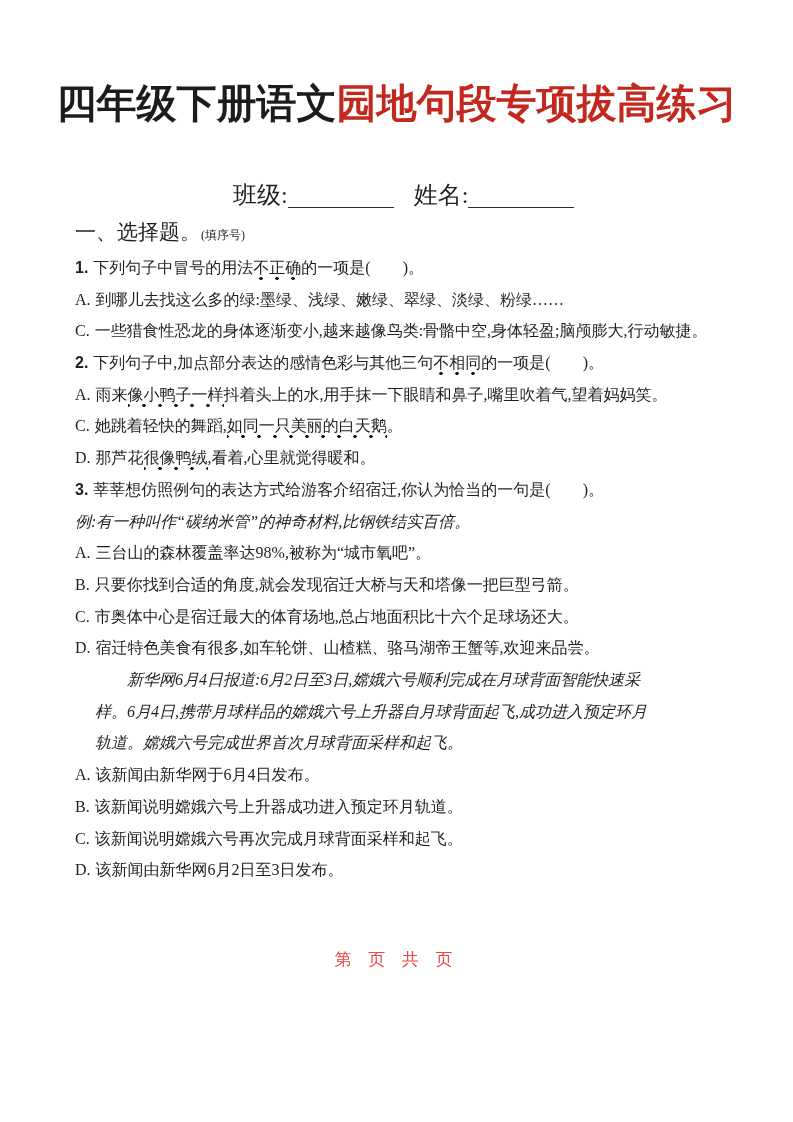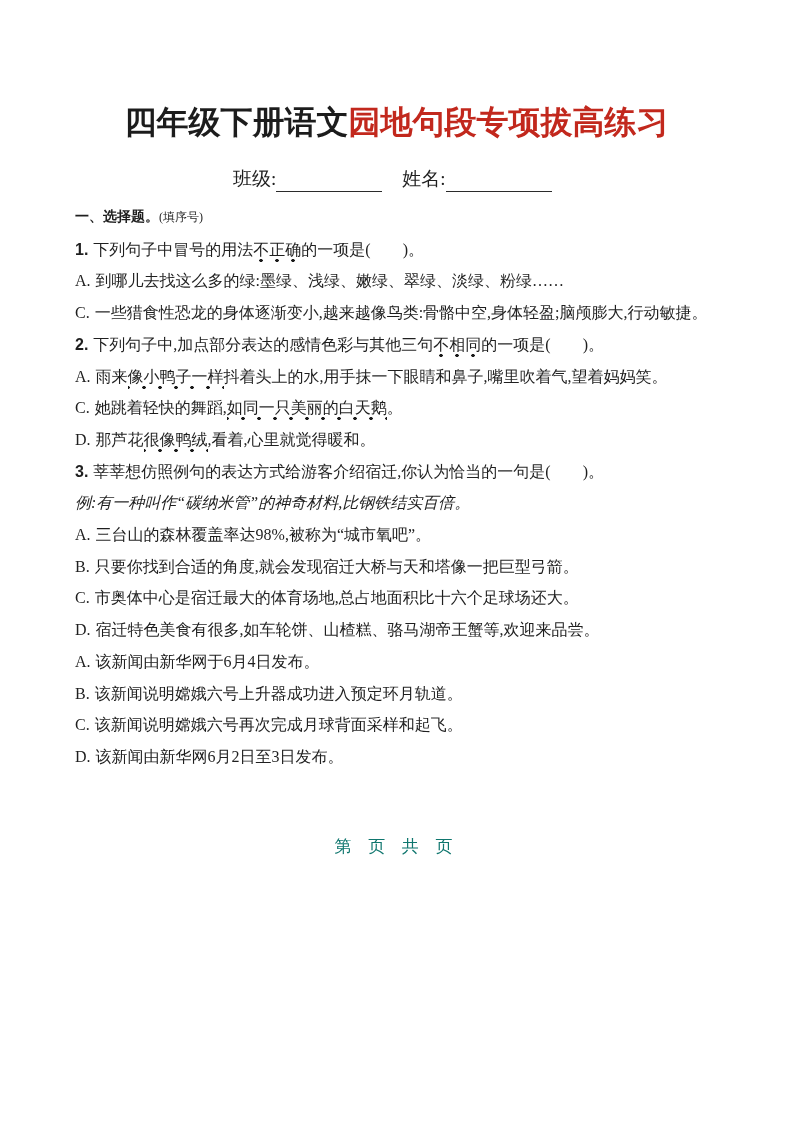--- a/index.html
+++ b/index.html
@@ -8,36 +8,36 @@
     position:relative;
     width:793px;height:1122px;
     margin:0 auto;
     background:#ffffff;
     overflow:hidden;
     color:#1f1f1f;
     font-family:"Liberation Serif","DejaVu Serif",serif;
   }
   
   .title{
-    padding-top:102px;
+    padding-top:78px;
     text-align:center;
     font-family:"Liberation Sans","DejaVu Sans",sans-serif;
     font-weight:700;
-    font-size:32px;
+    font-size:40px;
     line-height:1.25;
     letter-spacing:0px;
     white-space:nowrap;
   }
   .title .black{color:#1c1c1c;}
   .title .red{color:#c2281d;}
   
   .blanks{
-    margin-top:24px;
+    margin-top:54px;
     margin-left:233px;
-    font-size:19px;
+    font-size:24px;
     line-height:26px;
     white-space:nowrap;
   }
   .blank-line{
     display:inline-block;
     width:106px;
     height:1.05em;
     border-bottom:1.6px solid #2b2b2b;
     vertical-align:bottom;
   }
@@ -46,22 +46,22 @@
   .content{
     margin-top:8px;
     margin-left:75px;
     margin-right:40px;
     font-size:16px;
     line-height:31.7px;
   }
   .content p{margin:0;white-space:nowrap;}
   .sec-head .strong{
     font-family:"Liberation Sans","DejaVu Sans",sans-serif;
-    font-weight:700;
-    font-size:14px;
+    font-weight:400;
+    font-size:21px;
   }
   .sec-head .note{font-size:12px;}
   .qnum{
     font-family:"Liberation Sans","DejaVu Sans",sans-serif;
     font-weight:700;
     margin-right:5px;
   }
   .opt, .example, .news{margin-left:20px;}
   .olabel{margin-right:5px;}
   .kai{font-style:italic;}
@@ -73,21 +73,21 @@
     background-repeat:repeat-x;
     background-position:center bottom;
     padding-bottom:5px;
   }
   
   .footer{
     margin-top:62px;
     text-align:center;
     font-size:17px;
     letter-spacing:6px;
-    color:#0f766e;
+    color:#ef4444;
     font-family:"Liberation Sans","DejaVu Sans",sans-serif;
   }
 </style>
 </head>
 <body>
 
 <div class="page">
 
   <div class="title">
     <span class="black">四年级下册语文</span><span class="red">园地句段专项拔高练习</span>
@@ -112,20 +112,25 @@
     <p class="opt"><span class="olabel">C.</span><span>她跳着轻快的舞蹈,</span><span class="em-dots">如同一只美丽的白天鹅</span><span>。</span></p>
     <p class="opt"><span class="olabel">D.</span><span>那芦花</span><span class="em-dots">很像鸭绒</span><span>,看着,心里就觉得暖和。</span></p>
 
     <p class="stem"><span class="qnum">3.</span><span>莘莘想仿照例句的表达方式给游客介绍宿迁,你认为恰当的一句是(　　)。</span></p>
     <p class="example kai">例:有一种叫作“碳纳米管”的神奇材料,比钢铁结实百倍。</p>
     <p class="opt"><span class="olabel">A.</span><span>三台山的森林覆盖率达98%,被称为“城市氧吧”。</span></p>
     <p class="opt"><span class="olabel">B.</span><span>只要你找到合适的角度,就会发现宿迁大桥与天和塔像一把巨型弓箭。</span></p>
     <p class="opt"><span class="olabel">C.</span><span>市奥体中心是宿迁最大的体育场地,总占地面积比十六个足球场还大。</span></p>
     <p class="opt"><span class="olabel">D.</span><span>宿迁特色美食有很多,如车轮饼、山楂糕、骆马湖帝王蟹等,欢迎来品尝。</span></p>
 
+    <div class="news kai">
+      <p><span class="indent"></span><span>新华网6月4日报道:6月2日至3日,嫦娥六号顺利完成在月球背面智能快速采</span></p>
+      <p>样。6月4日,携带月球样品的嫦娥六号上升器自月球背面起飞,成功进入预定环月</p>
+      <p>轨道。嫦娥六号完成世界首次月球背面采样和起飞。</p>
+    </div>
     <p class="opt"><span class="olabel">A.</span><span>该新闻由新华网于6月4日发布。</span></p>
     <p class="opt"><span class="olabel">B.</span><span>该新闻说明嫦娥六号上升器成功进入预定环月轨道。</span></p>
     <p class="opt"><span class="olabel">C.</span><span>该新闻说明嫦娥六号再次完成月球背面采样和起飞。</span></p>
     <p class="opt"><span class="olabel">D.</span><span>该新闻由新华网6月2日至3日发布。</span></p>
 
   </div>
 
   <div class="footer">第 页 共 页</div>
 
 </div>

